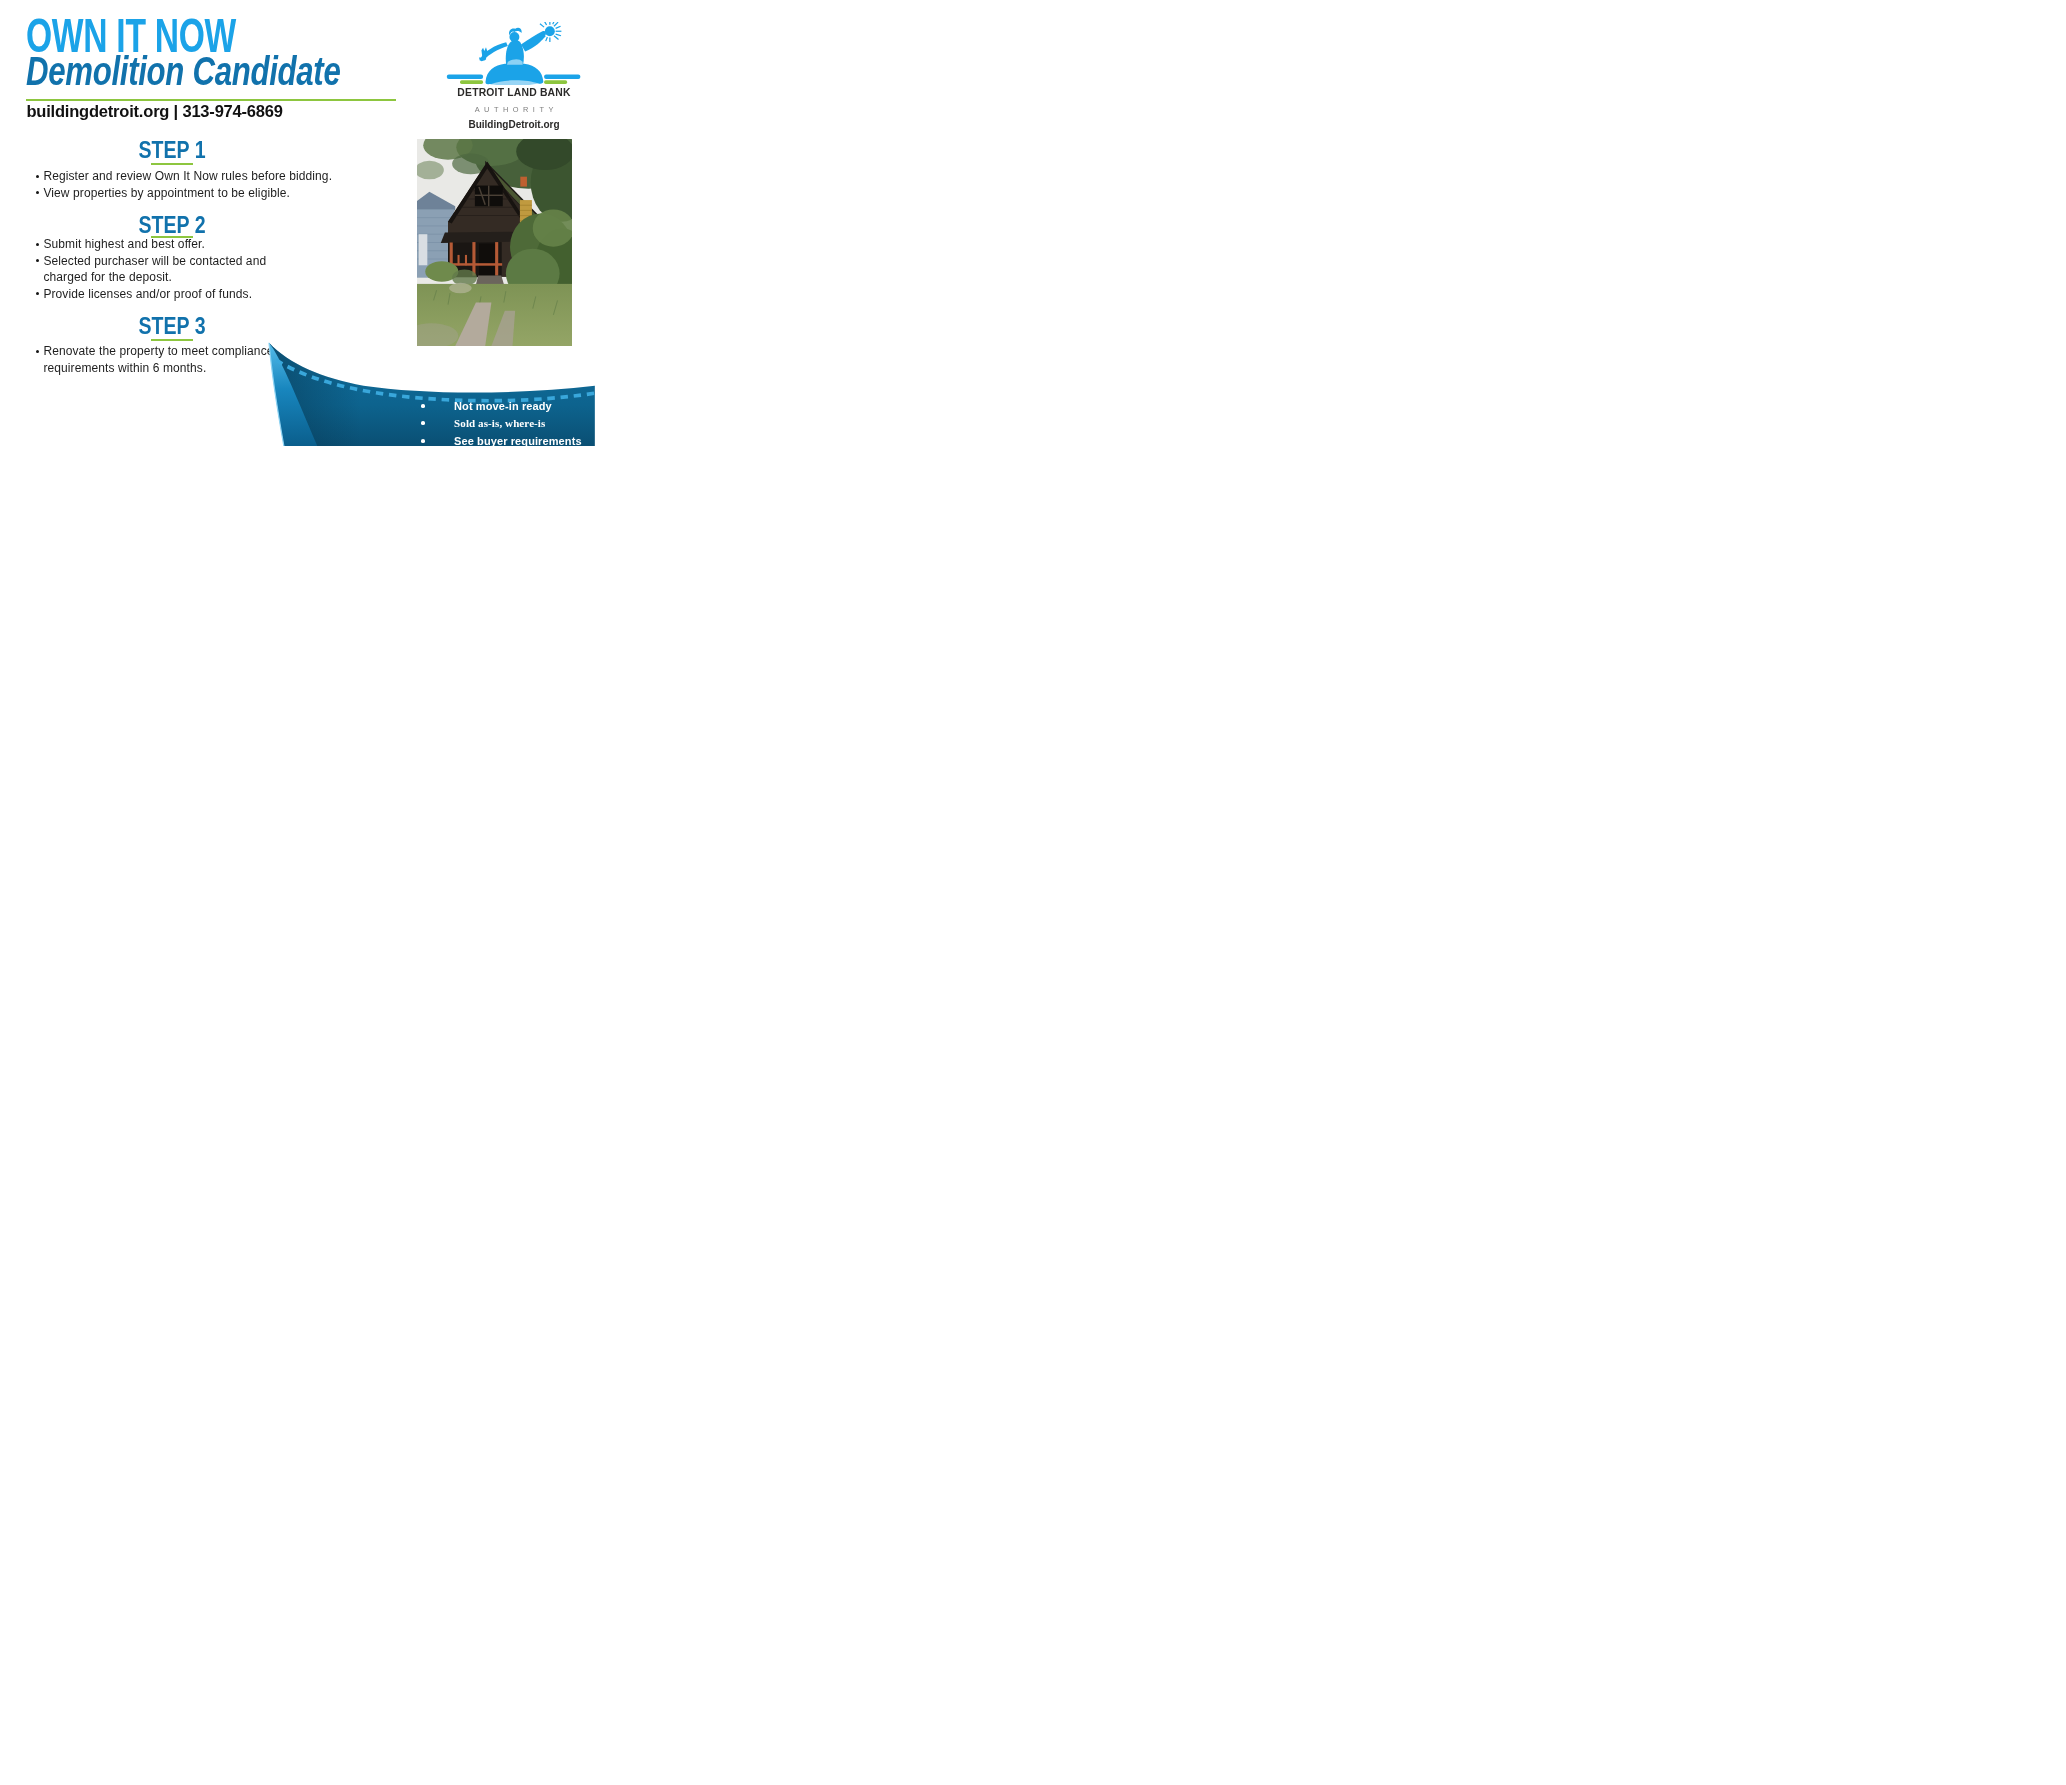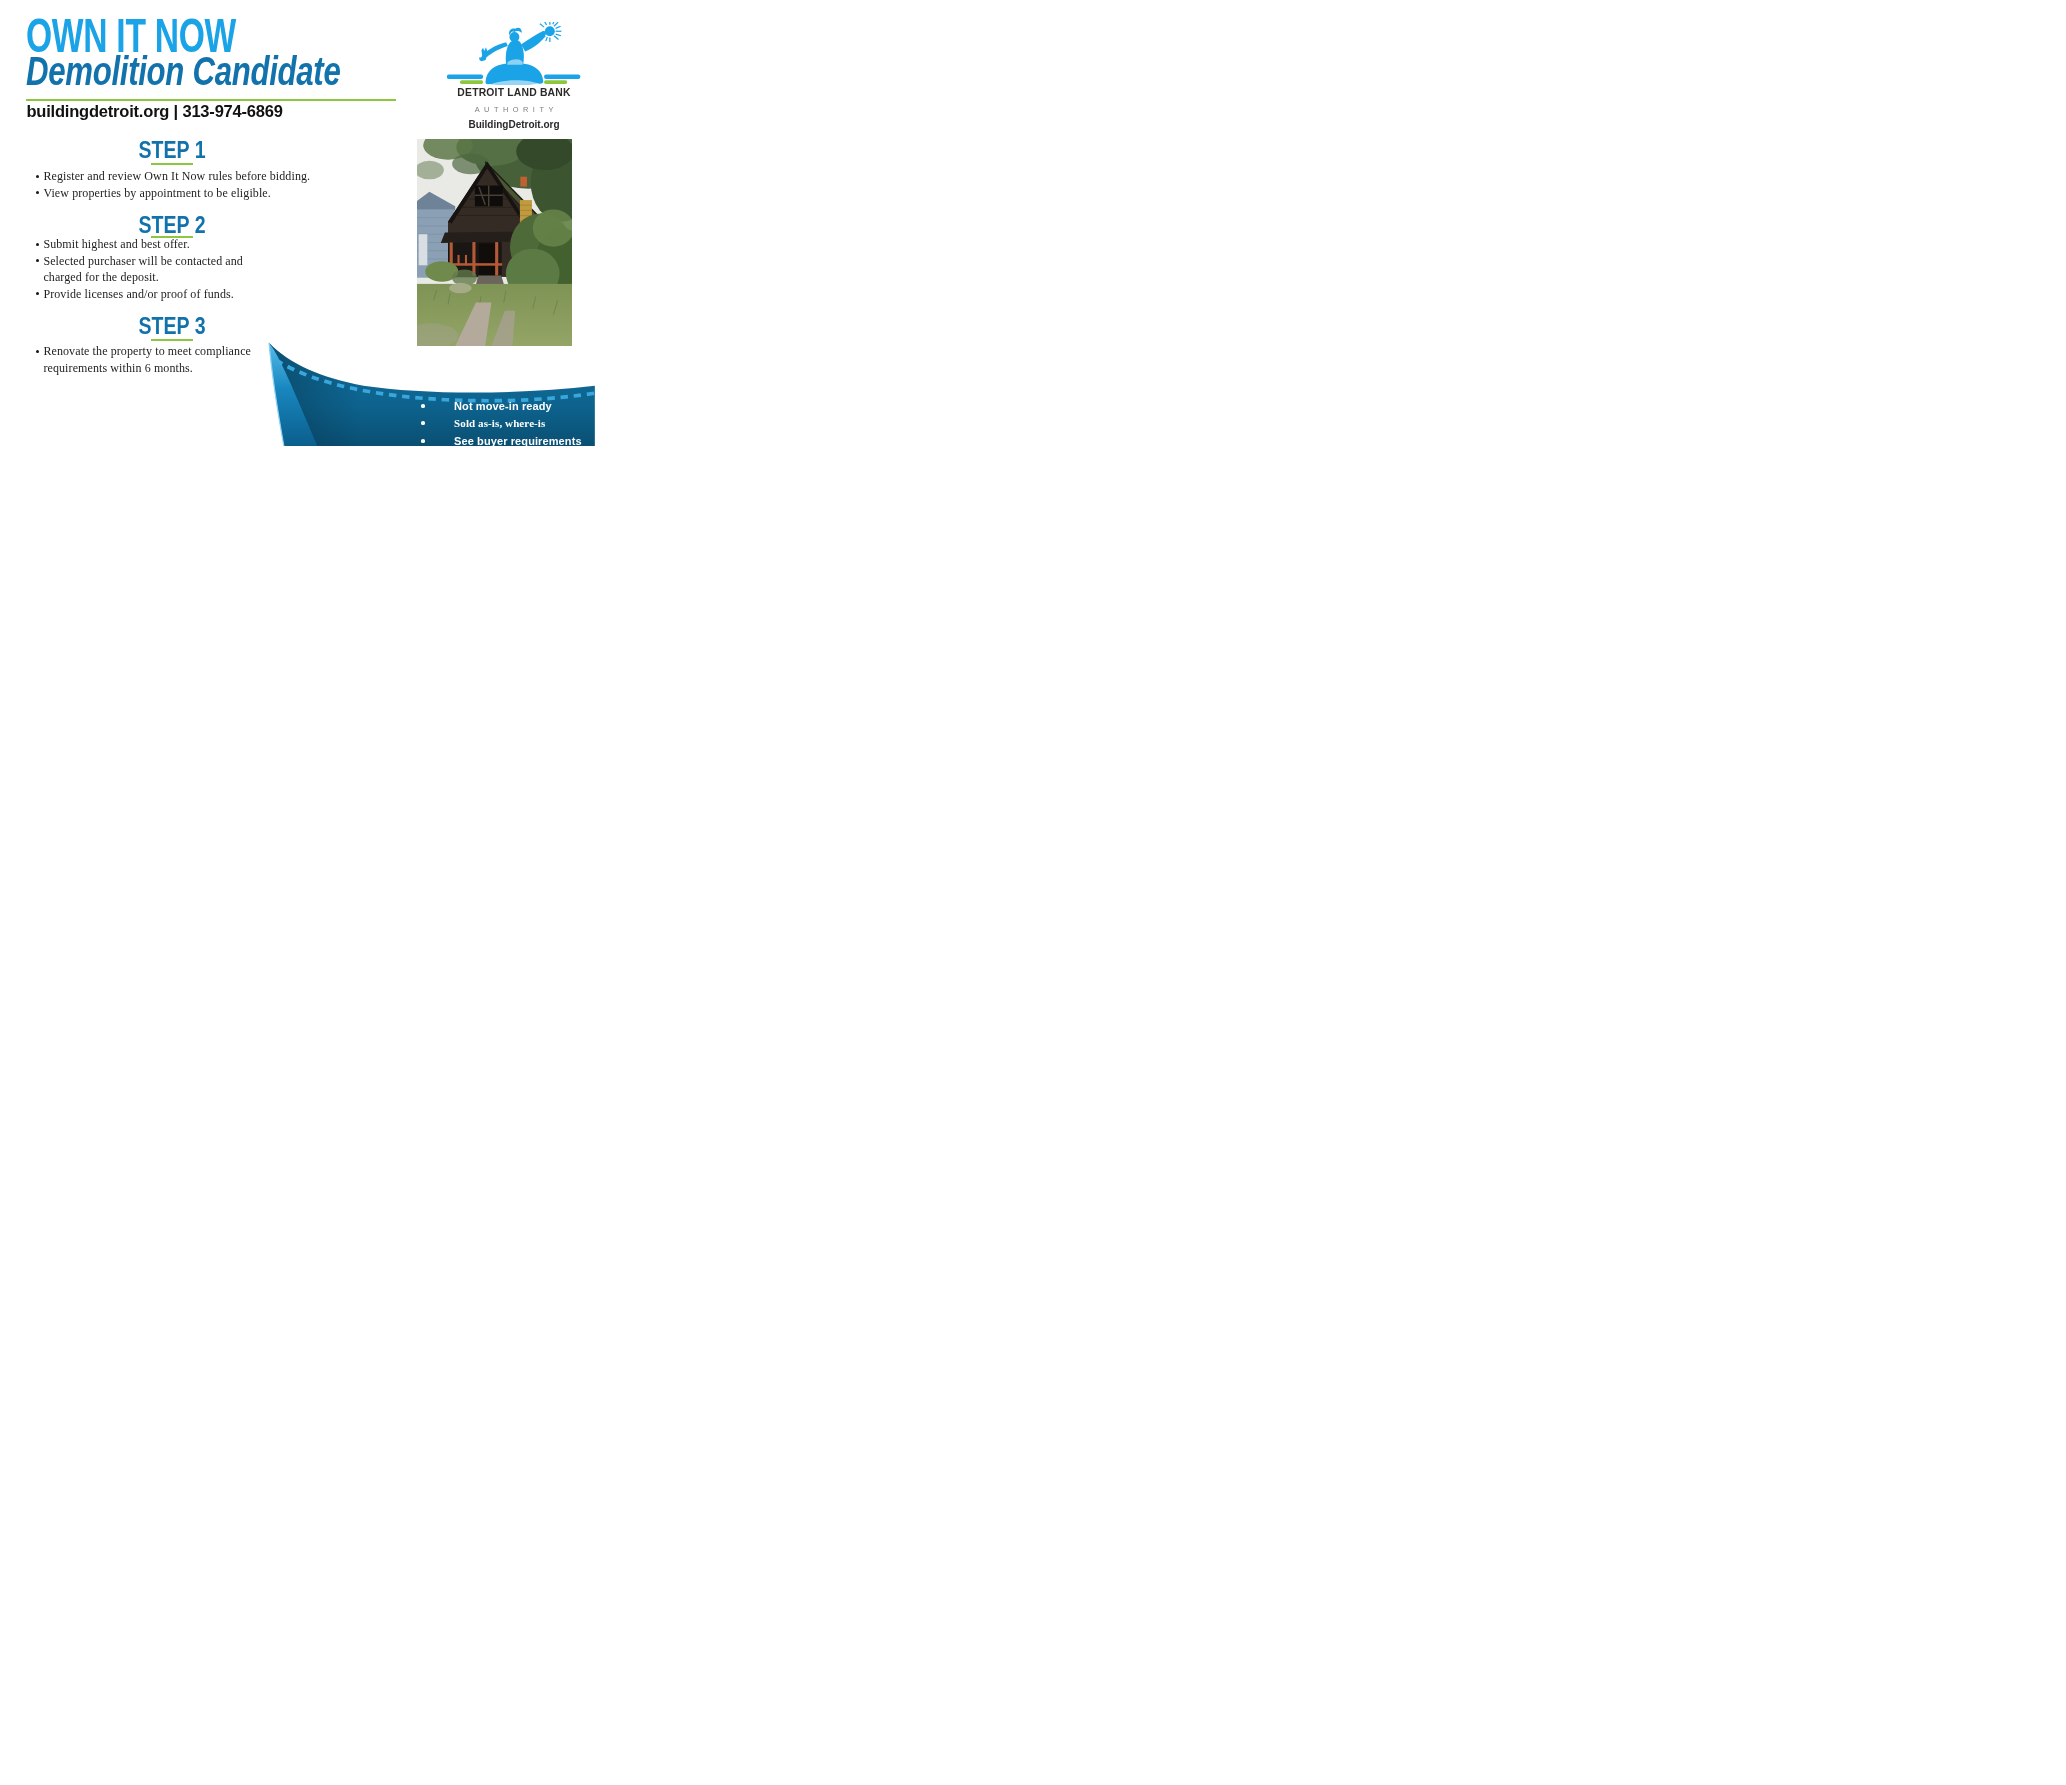--- a/index.html
+++ b/index.html
@@ -28,21 +28,21 @@
 
   
   .step-heading{position:absolute;left:110px;width:124px;text-align:center;
          font-size:23px;font-weight:bold;color:#1172AC;line-height:1;
          transform:scaleX(.85);transform-origin:center top;white-space:nowrap;}
   .step-underline{position:absolute;left:151px;width:42px;height:2.1px;background:#8DC63F;}
   .bullets{position:absolute;left:36px;width:355px;list-style:none;margin:0;padding:0;}
   .bullets li{display:flex;align-items:flex-start;margin:0;padding:0;}
   .dot{flex:0 0 auto;width:3.3px;height:3.3px;border-radius:50%;background:#161616;
        margin:6.6px 4.1px 0 0;}
-  .lines{display:block;font-family:Liberation Serif, serif;}
+  .lines{display:block;}
   .lines span{display:block;font-size:12px;line-height:16.5px;color:#1E1E1E;
        letter-spacing:0.1px;white-space:nowrap;}
 
   
   .photo{position:absolute;left:417px;top:139px;width:155px;height:207px;overflow:hidden;}
   .photo svg{display:block;width:100%;height:100%;}
 
   
   .ribbon-svg{position:absolute;left:0;top:0;width:595px;height:446px;pointer-events:none;}
   .ribbon-list{position:absolute;left:421px;top:0;width:174px;list-style:none;margin:0;padding:0;}

